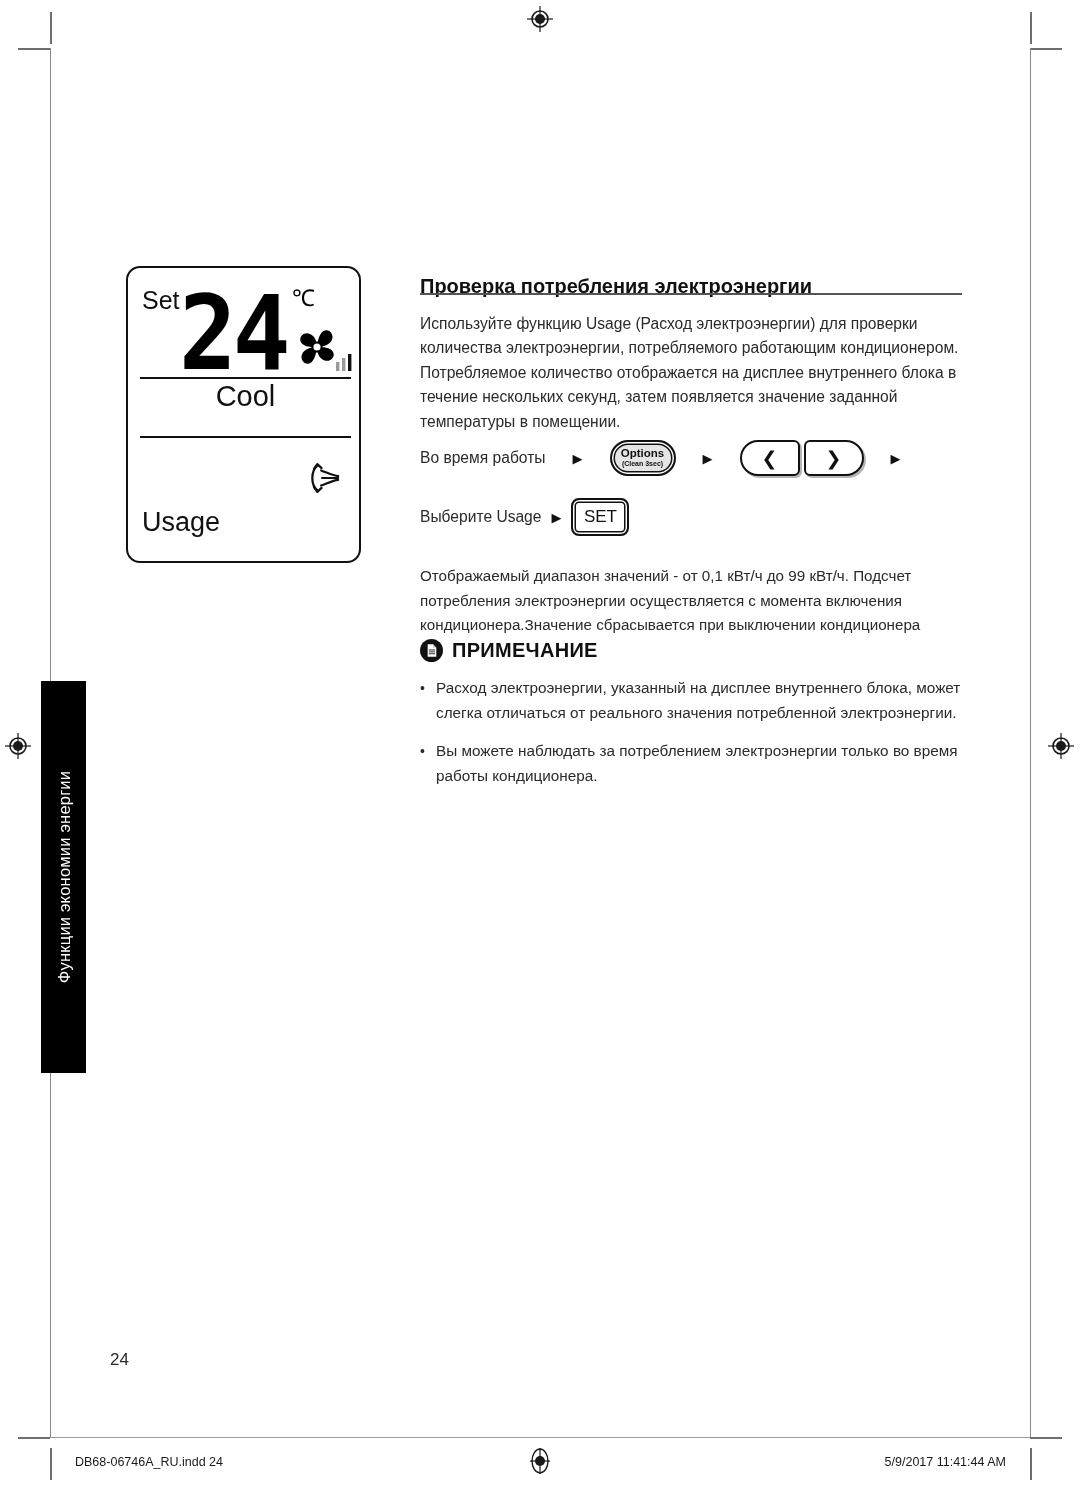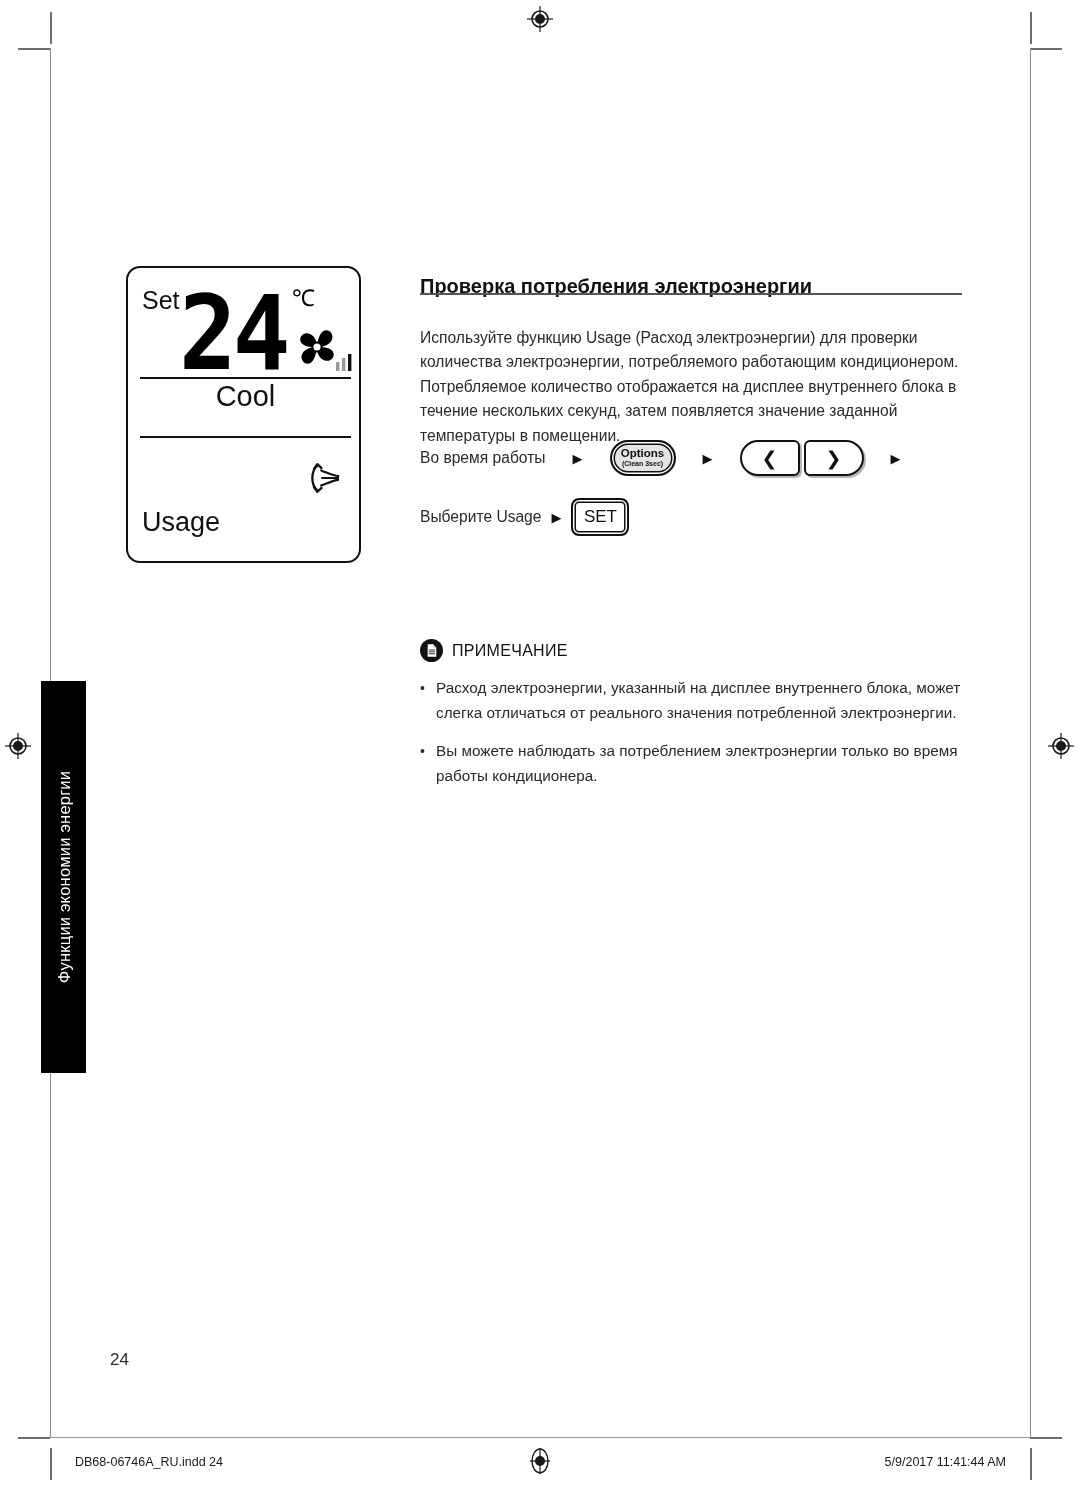--- a/index.html
+++ b/index.html
@@ -177,21 +177,21 @@
     position: absolute;
     left: 420px;
     top: 293px;
     width: 542px;
     height: 2px;
     background: #555555;
   }
   .body-1 {
     position: absolute;
     left: 420px;
-    top: 310px;
+    top: 296px;
     width: 542px;
     font-size: 15.6px;
     line-height: 24.5px;
     color: #2a2a2a;
   }
   .body-2 {
     position: absolute;
     left: 420px;
     top: 549px;
     width: 548px;
@@ -296,22 +296,22 @@
     display: flex;
     align-items: center;
   }
   .note-icon {
     width: 23px;
     height: 23px;
     flex: none;
   }
   .note-head-label {
     margin-left: 9px;
-    font-size: 16px;
-    font-weight: normal;
+    font-size: 20px;
+    font-weight: bold;
     color: #111111;
     letter-spacing: 0.3px;
   }
   .note-list {
     position: absolute;
     left: 420px;
     top: 676px;
     width: 545px;
   }
   .note-item {
@@ -466,20 +466,21 @@
     </div>
     <span class="step-arrow">▶</span>
   </div>
 
   <div class="step-row step-row-2">
     <span class="step-label">Выберите Usage</span>
     <span class="step-arrow">▶</span>
     <div class="btn-set">SET</div>
   </div>
 
+  <p class="body-2">Отображаемый диапазон значений - от 0,1 кВт/ч до 99 кВт/ч. Подсчет потребления электроэнергии осуществляется с момента включения кондиционера.Значение сбрасывается при выключении кондиционера</p>
 
   <div class="note-head">
     <svg class="note-icon" viewBox="0 0 24 24">
       <circle cx="12" cy="12" r="12" fill="#111111"></circle>
       <path d="M8 5.5 h5.6 L17 9 v9.5 H8 Z" fill="#ffffff"></path>
       <path d="M13.6 5.5 v3.5 H17 Z" fill="#cfcfcf"></path>
       <g stroke="#111111" stroke-width="0.9" stroke-linecap="round">
         <line x1="9.6" y1="11.4" x2="15.3" y2="11.4"></line>
         <line x1="9.6" y1="13.4" x2="15.3" y2="13.4"></line>
         <line x1="9.6" y1="15.4" x2="15.3" y2="15.4"></line>

